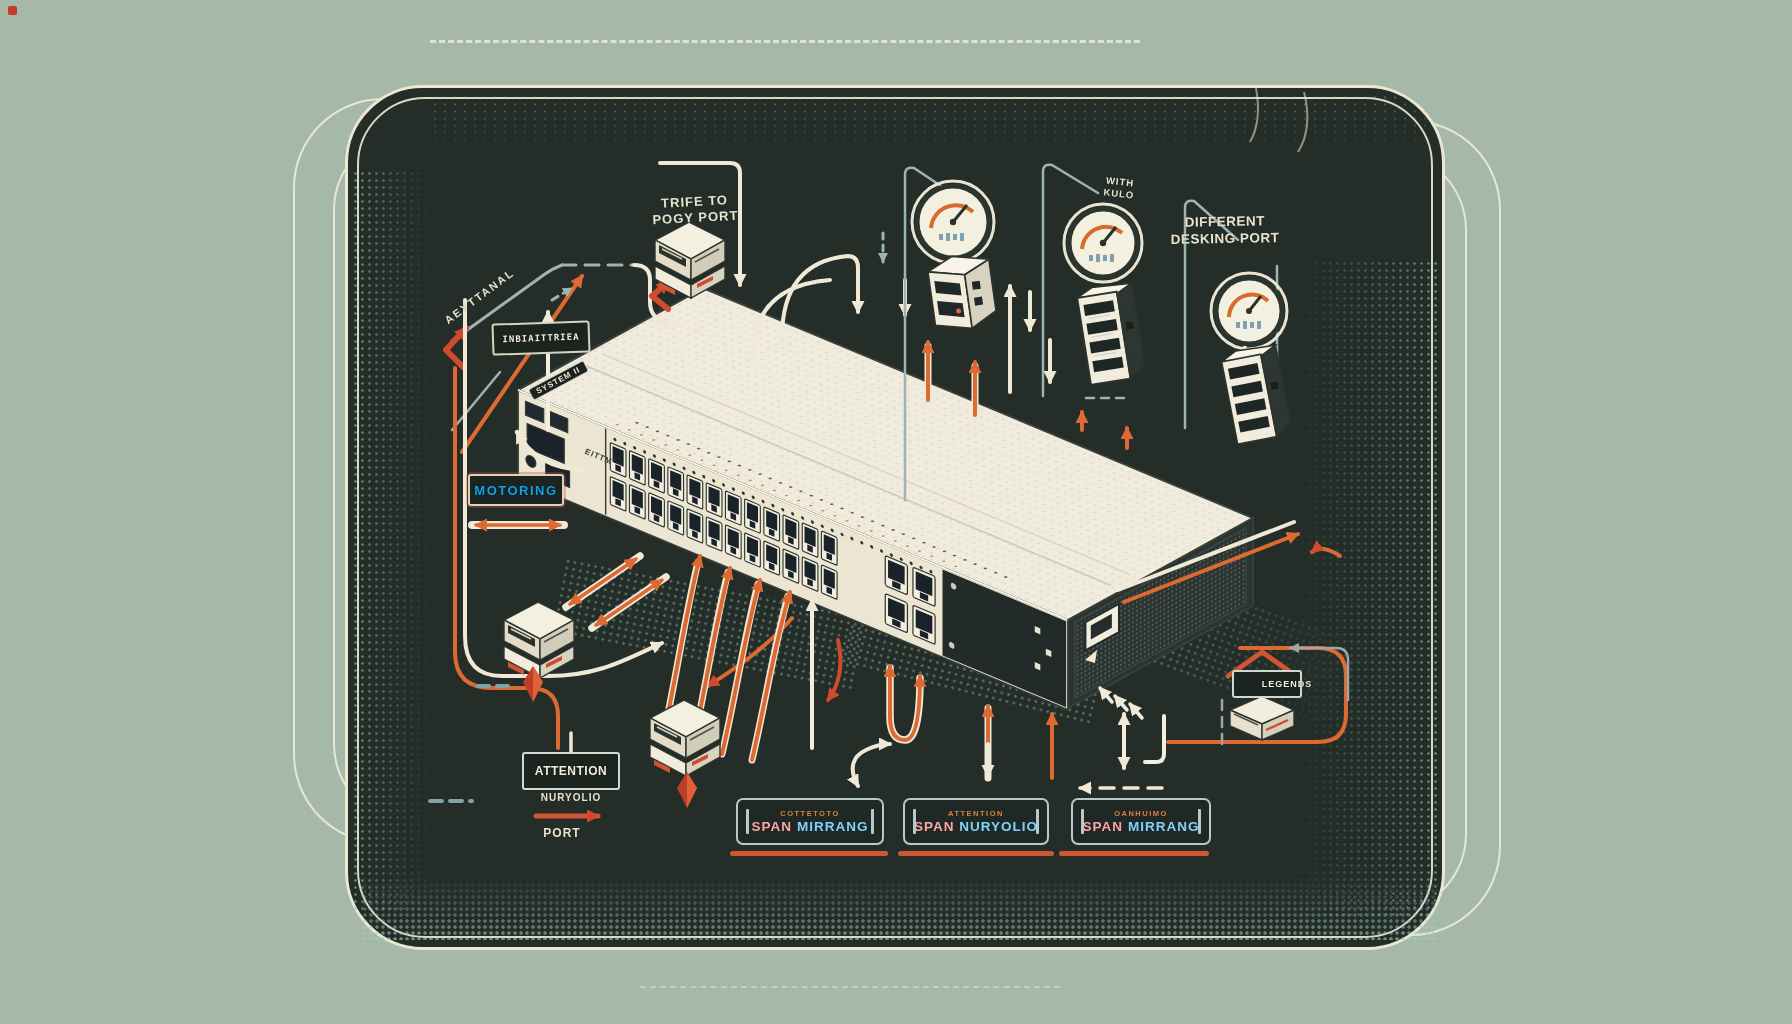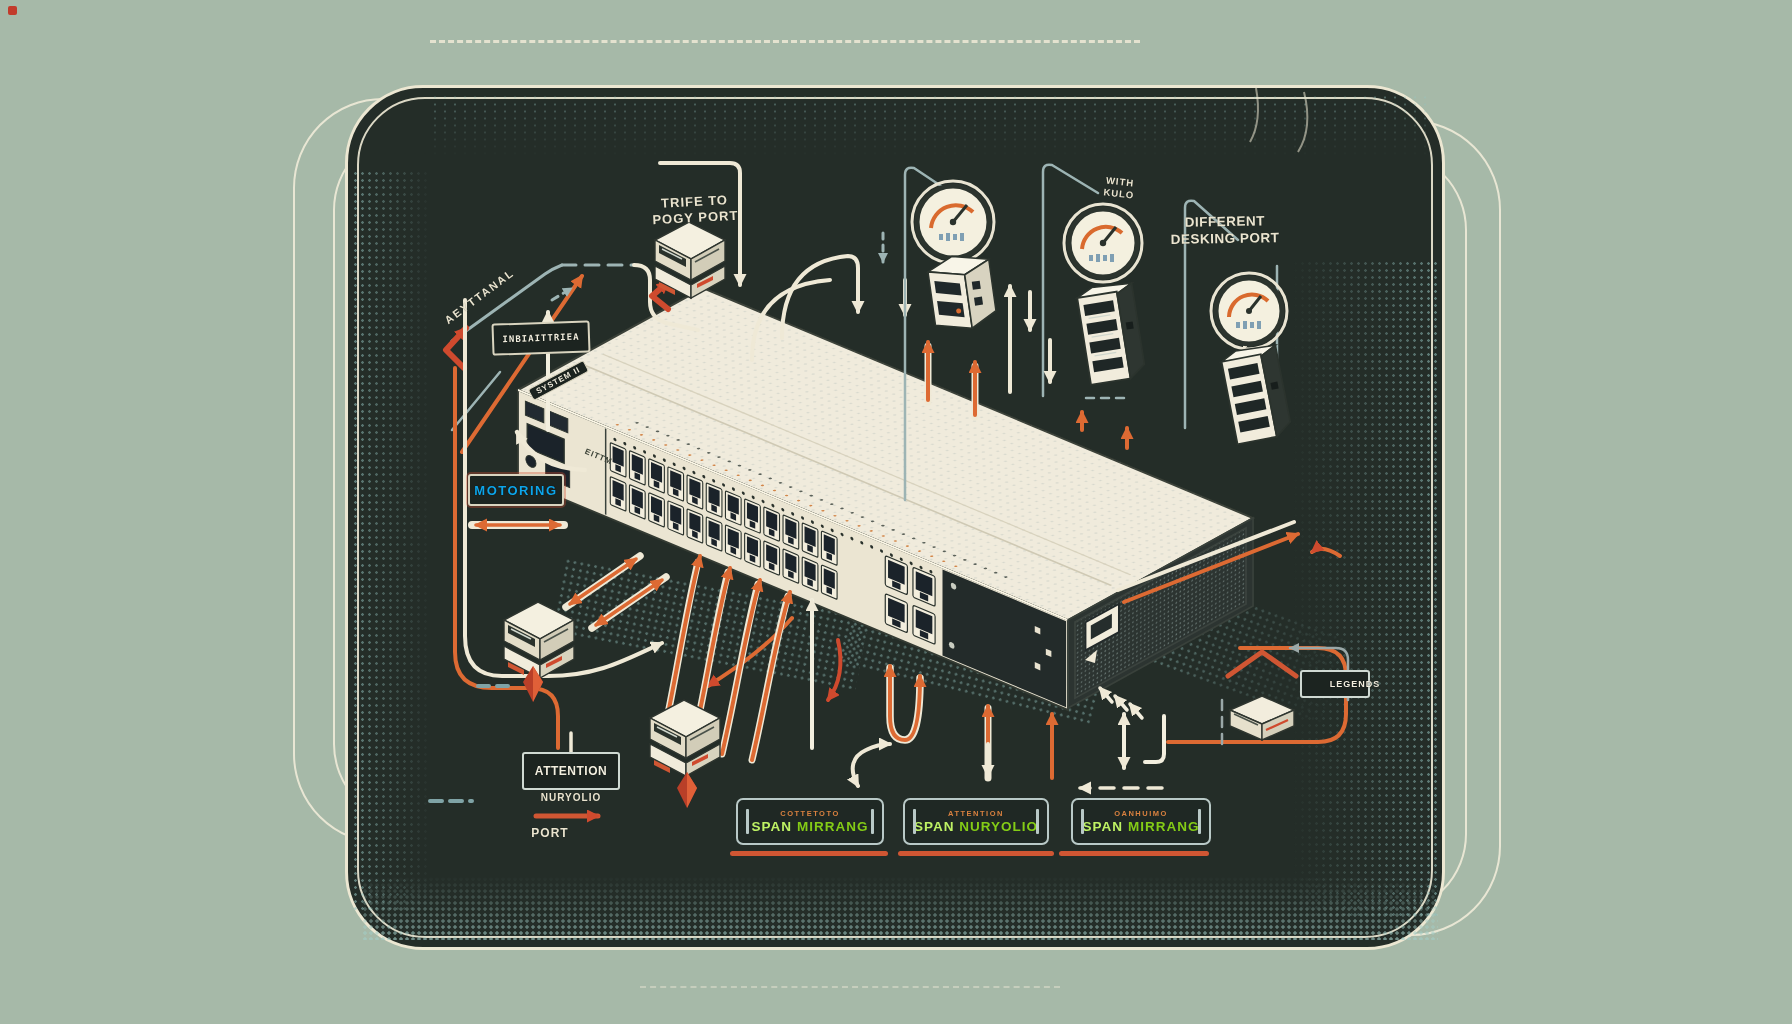--- a/index.html
+++ b/index.html
@@ -23,21 +23,21 @@
        text-shadow:0 0 1px rgba(0,0,0,.45);line-height:1.25;letter-spacing:1px;}
   .badge{position:absolute;background:#1c2420;border:2px solid #d9d4bf;border-radius:3px;
          color:#f2efdf;font-weight:700;display:flex;align-items:center;justify-content:center;
          box-sizing:border-box;text-shadow:0 0 1px #000;}
   .badge.mono{font-family:"DejaVu Sans Mono",monospace;}
   #motoring-badge{color:#0ea5e9;box-shadow:0 0 0 2px rgba(207,74,46,.35);letter-spacing:1.5px;}
   .span-box{position:absolute;background:#1f2824;border:2.5px solid #b9c9c7;border-radius:7px;
             display:flex;flex-direction:column;align-items:center;justify-content:center;gap:1px;box-sizing:border-box;}
   .span-box .cap{color:#d9813f;font-size:7.5px;font-weight:700;letter-spacing:1.5px;}
   .span-box .main{font-size:13.5px;font-weight:700;letter-spacing:1px;white-space:nowrap;}
-  .span-box .w1{color:#bef264;} .span-box .w2{color:#84cc16;}
+  .span-box .w1{color:#fca5a5;} .span-box .w2{color:#7dd3fc;}
   .span-box .tick{position:absolute;top:9px;bottom:9px;width:3px;background:#b9c9c7;border-radius:1px;}
   .span-box .tick.l{left:8px;} .span-box .tick.r{right:8px;}
   .underline{position:absolute;height:5px;background:#d05633;border-radius:3px;}
   .dash-top{position:absolute;border-top:3px dashed rgba(238,233,214,.85);}
   .dash-bot{position:absolute;border-top:2px dashed rgba(238,233,214,.45);}
   #red-dot{position:absolute;left:8px;top:6px;width:9px;height:9px;background:#c23b2b;border-radius:2px;}
 </style>
 </head>
 <body>
 
@@ -417,23 +417,23 @@
     <div>KULO</div>
   </div>
 
   <div class="lbl" style="left:1160px;top:214px;width:130px;font-size:13.5px;transform:rotate(-1deg);letter-spacing:.5px;">
     <div>DIFFERENT</div>
     <div>DESKING PORT</div>
   </div>
 
   <div class="badge" style="left:522px;top:752px;width:98px;height:38px;font-size:12px;letter-spacing:.5px;border-width:2.5px;border-color:#cfd9d2;">ATTENTION</div>
   <div class="lbl" style="left:528px;top:792px;width:86px;font-size:10px;">NURYOLIO</div>
-  <div class="lbl" style="left:520px;top:826px;width:60px;font-size:12px;">PORT</div>
-
-  <div class="badge" style="left:1300px;top:670px;width:70px;height:28px;font-size:9px;letter-spacing:1px;border-color:#cfd9d2;padding-left:40px;">LEGENDS</div>
+  <div class="lbl" style="left:532px;top:826px;width:60px;font-size:12px;">PORT</div>
+
+  <div class="badge" style="left:1232px;top:670px;width:70px;height:28px;font-size:9px;letter-spacing:1px;border-color:#cfd9d2;padding-left:40px;">LEGENDS</div>
 
   <div class="span-box" style="left:736px;top:798px;width:148px;height:47px;">
     <span class="tick l"></span>
       <span class="tick r"></span>
     <span class="cap">COTTETOTO</span>
     <div class="main"><span class="w1">SPAN</span> <span class="w2">MIRRANG</span></div>
   </div>
   <div class="span-box" style="left:903px;top:798px;width:146px;height:47px;">
     <span class="tick l"></span>
       <span class="tick r"></span>

